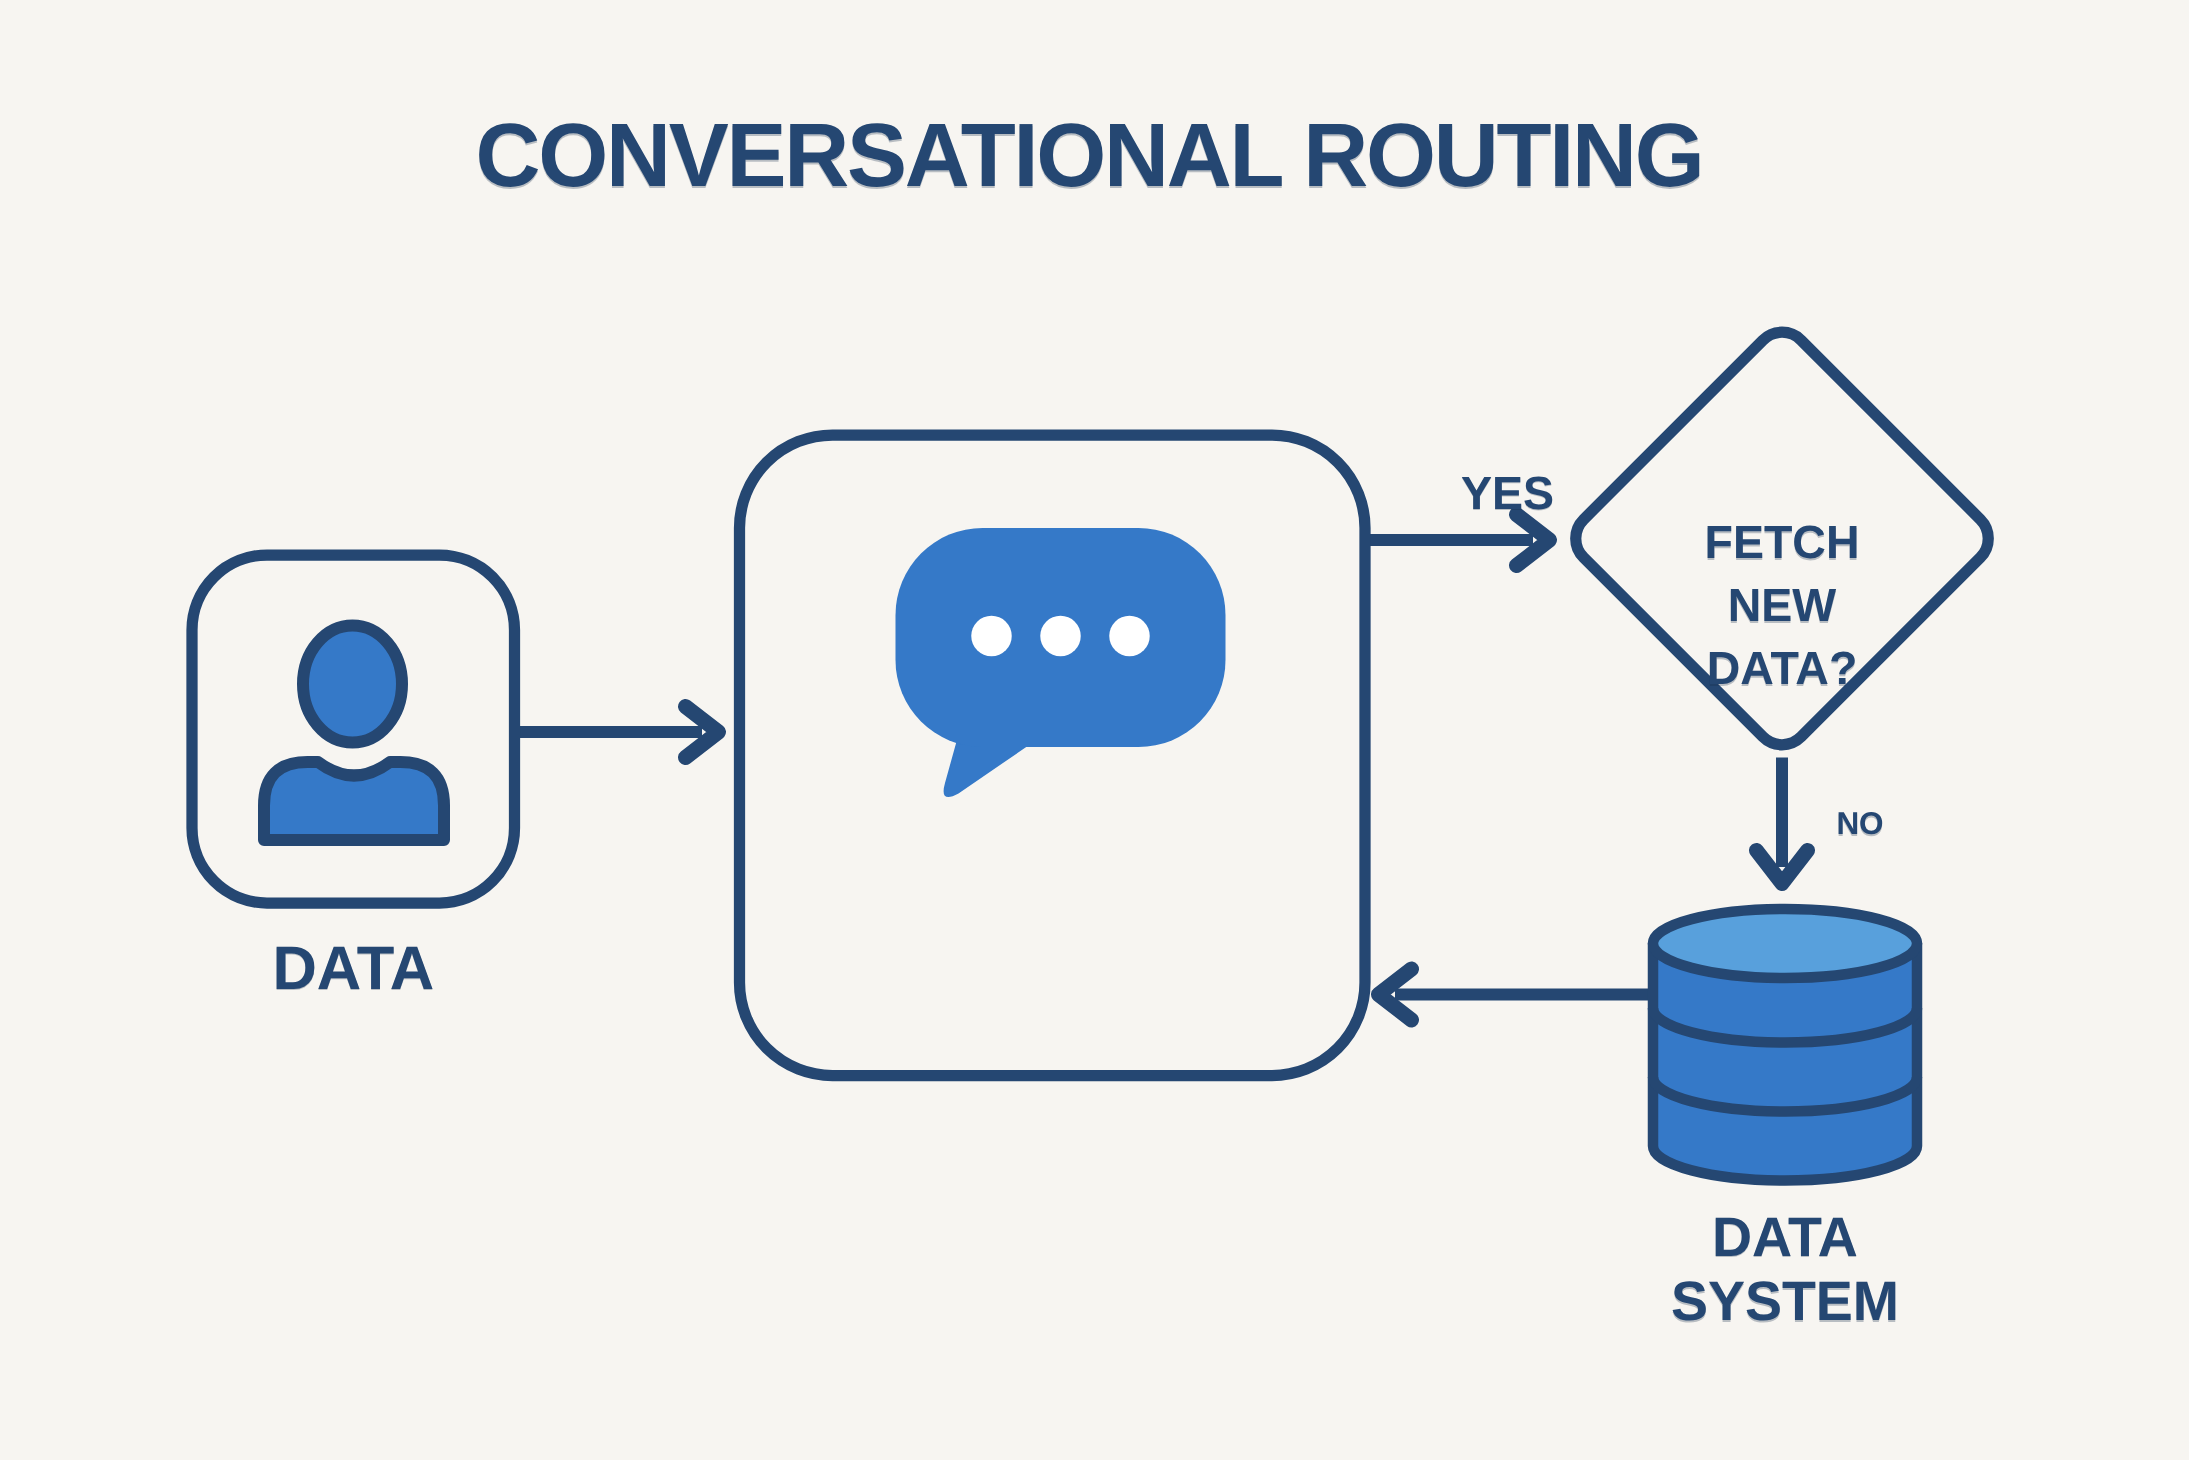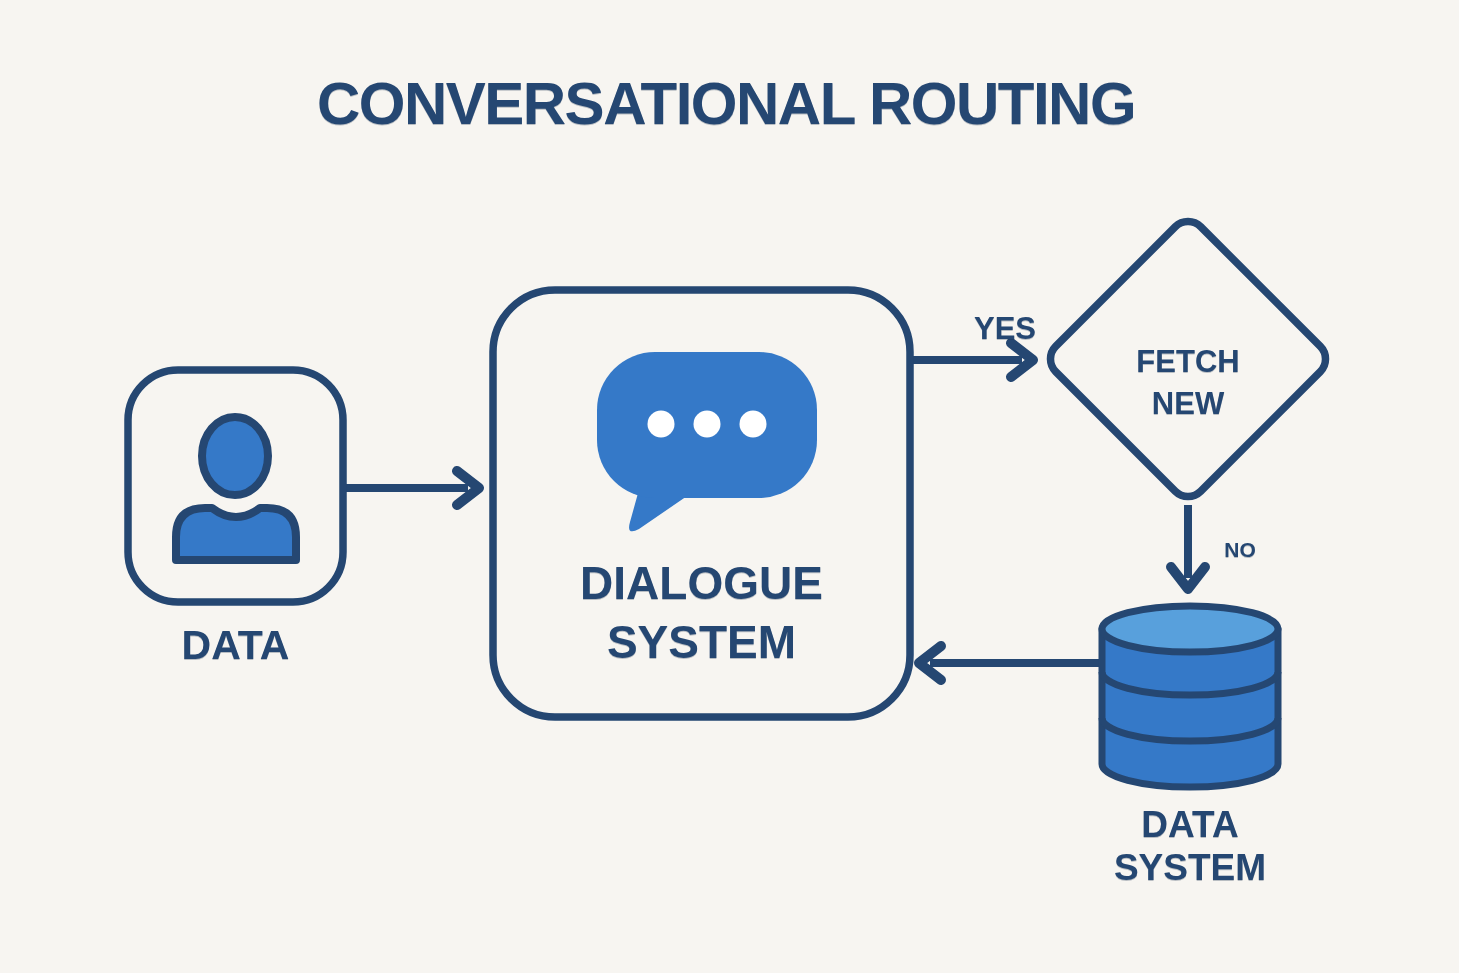--- a/index.html
+++ b/index.html
@@ -95,28 +95,25 @@
       <ellipse class="db-top" cx="1190" cy="629" rx="88" ry="23"></ellipse>
     </g>
   </svg>
 
   <div class="lbl title">
     <div>CONVERSATIONAL ROUTING</div>
   </div>
 
   <div class="lbl user-label">DATA</div>
 
-  <div class="lbl dialogue-label">
-    <div>DIALOGUE</div>
-    <div>SYSTEM</div>
-  </div>
 
   <div class="lbl decision-label">
     <div>FETCH</div>
     <div>NEW</div>
+    <div>DATA?</div>
   </div>
 
   <div class="lbl yes-label">YES</div>
 
   <div class="lbl no-label">NO</div>
 
   <div class="lbl datasource-label">
     <div>DATA</div>
     <div>SYSTEM</div>
   </div>

